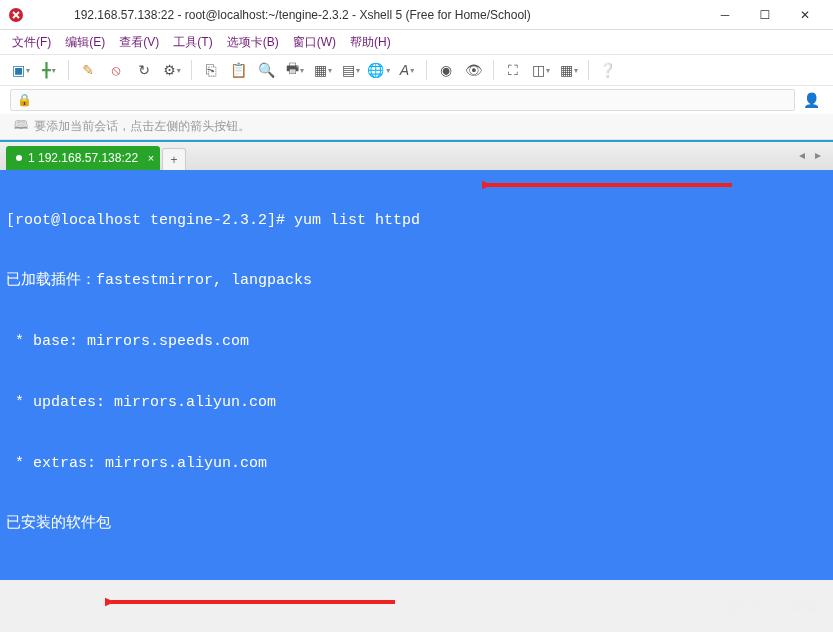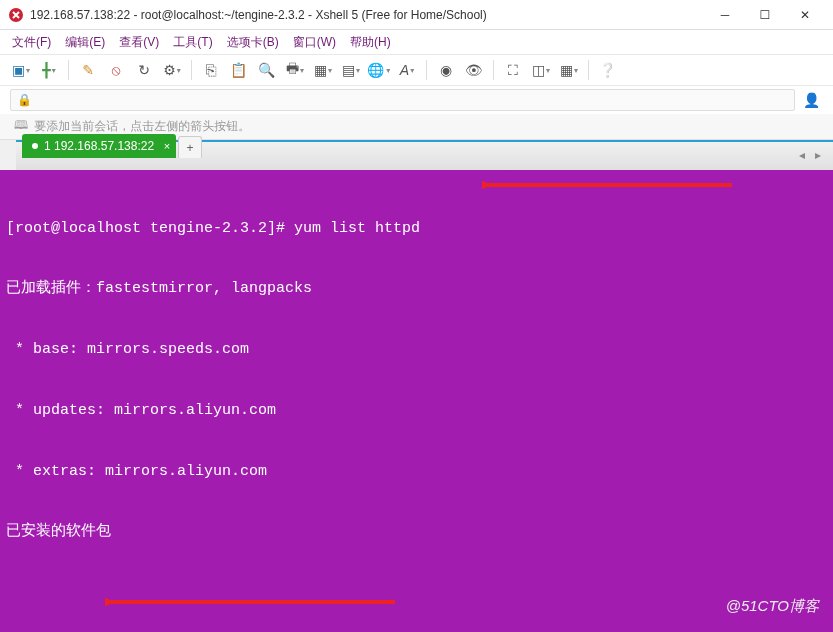--- a/index.html
+++ b/index.html
@@ -14,21 +14,21 @@
 }
 .titlebar {
   height: 30px;
   background: #fff;
   border-bottom: 1px solid #ddd;
   display: flex;
   align-items: center;
   padding: 0 8px;
 }
 .titlebar .icon { width: 16px; height: 16px; margin-right: 6px; color: #c00; }
-.titlebar .title { flex: 1; color: #333; font-size: 12px; }
+.titlebar .title { flex: 1; color: #333; font-size: 12px; margin-left: 44px; }
 .winbtns { display: flex; gap: 0; }
 .winbtn { width: 40px; height: 30px; display: flex; align-items: center; justify-content: center; color: #333; cursor: pointer; }
 
 .menubar {
   height: 24px;
   background: #fff;
   display: flex;
   align-items: center;
   padding: 0 12px;
   gap: 14px;
@@ -92,24 +92,23 @@
   gap: 6px;
   border-bottom: 1px solid #e0e0e0;
 }
 
 .tabstrip {
   height: 30px;
   background: linear-gradient(#f0f0f0, #e0e0e0);
   border-top: 2px solid #2a9fd6;
   display: flex;
   align-items: flex-end;
-  padding: 12px 6px;
+  padding: 0 6px;
   gap: 2px;
   position: relative;
-  margin-left: 16px;
 }
 .tab {
   background: #28a428;
   color: #fff;
   height: 24px;
   padding: 0 22px 0 10px;
   display: flex;
   align-items: center;
   border-radius: 3px 3px 0 0;
   font-size: 12px;
@@ -125,27 +124,27 @@
   border-radius: 3px 3px 0 0;
   display: flex; align-items: center; justify-content: center;
   margin-bottom: 0;
   color: #666;
   cursor: pointer;
 }
 .tabnav { position: absolute; right: 8px; top: 4px; display: flex; gap: 2px; color: #888; }
 .tabnav span { cursor: pointer; padding: 2px 4px; }
 
 .terminal {
-  background: #a21caf;
+  background: #3b82f6;
   color: #fff;
   font-family: "Courier New", monospace;
   font-size: 15px;
   line-height: 1.35;
-  padding: 8px 6px;
-  height: 462px;
+  padding: 0 6px;
+  height: 410px;
   overflow: hidden;
   white-space: pre;
   position: relative;
 }
 .terminal .row { white-space: pre-wrap; }
 
 .arrow1, .arrow2 {
   position: absolute;
   pointer-events: none;
 }

